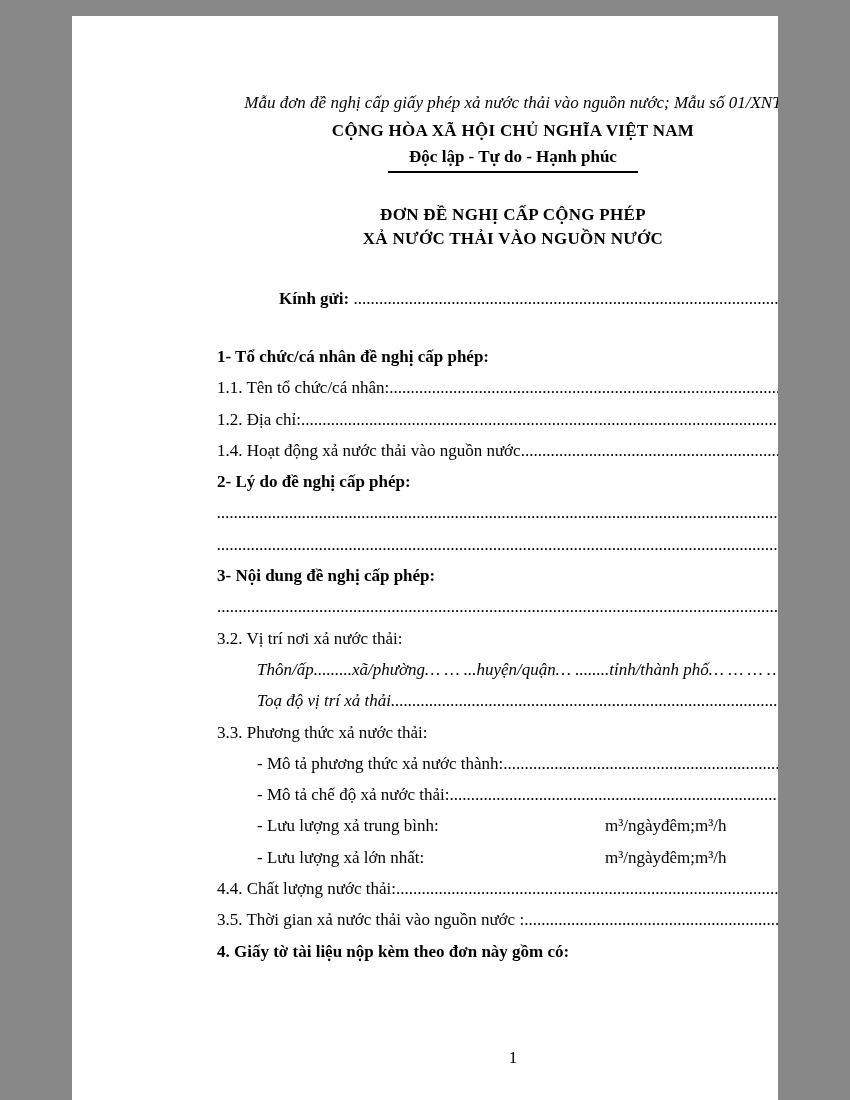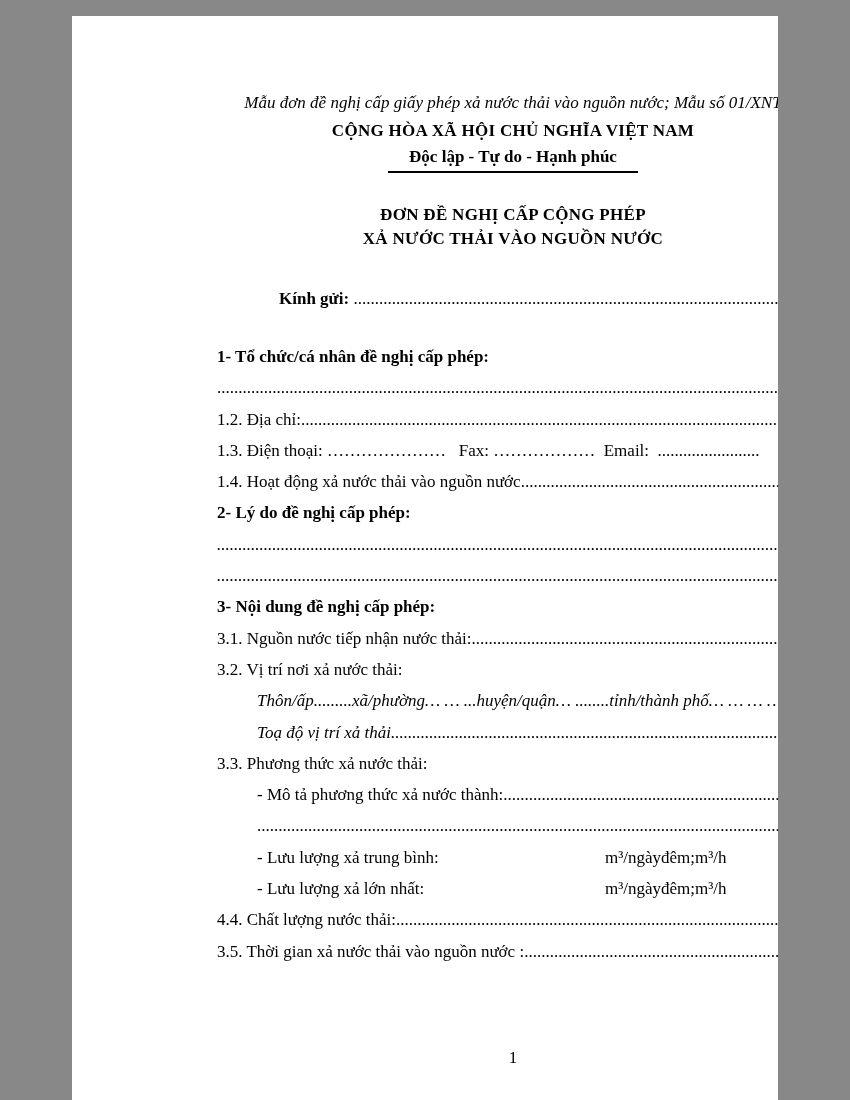--- a/index.html
+++ b/index.html
@@ -117,33 +117,31 @@
       <span class="label bold">Kính gửi: </span>
       <span class="fill">.........................................................................................................................................................................................................................................................................................</span>
       <span class="ref">(1)</span>
     </div>
 
     <div class="row sec1-heading">
       <span class="heading">1- Tổ chức/cá nhân đề nghị cấp phép:</span>
     </div>
 
     <div class="row">
+      <span class="label">1.1. Tên tổ chức/cá nhân:</span>
       <span class="fill">.........................................................................................................................................................................................................................................................................................</span>
       <span class="ref">(2)</span>
     </div>
 
     <div class="row">
       <span class="label">1.2. Địa chỉ:</span>
       <span class="fill">.........................................................................................................................................................................................................................................................................................</span>
       <span class="ref">(3)</span>
     </div>
 
-    <div class="row">
-      <span class="label">1.3. Điện thoại: …………………   Fax: ………………  Email:  ........................</span>
-    </div>
 
     <div class="row">
       <span class="label">1.4. Hoạt động xả nước thải vào nguồn nước</span>
       <span class="fill">.........................................................................................................................................................................................................................................................................................</span>
       <span class="ref">(4)</span>
     </div>
 
     <div class="row">
       <span class="heading">2- Lý do đề nghị cấp phép:</span>
     </div>
@@ -153,21 +151,20 @@
     </div>
     <div class="row italic">
       <span class="fill">.........................................................................................................................................................................................................................................................................................</span>
     </div>
 
     <div class="row">
       <span class="heading">3- Nội dung đề nghị cấp phép:</span>
     </div>
 
     <div class="row">
-      <span class="label">3.1. Nguồn nước tiếp nhận nước thải:</span>
       <span class="fill">.........................................................................................................................................................................................................................................................................................</span>
       <span class="ref">(5)</span>
     </div>
 
     <div class="row">
       <span class="label">3.2. Vị trí nơi xả nước thải:</span>
     </div>
 
     <div class="row italic indent40">
       <span class="label">Thôn/ấp.........xã/phường… … ...huyện/quận… ........tỉnh/thành phố… … … …</span>
@@ -183,20 +180,21 @@
       <span class="label">3.3. Phương thức xả nước thải:</span>
     </div>
 
     <div class="row indent40">
       <span class="label">- Mô tả phương thức xả nước thành:</span>
       <span class="fill">.........................................................................................................................................................................................................................................................................................</span>
       <span class="ref">(7)</span>
     </div>
 
     <div class="row indent40">
+      <span class="label">- Mô tả chế độ xả nước thải:</span>
       <span class="fill">.........................................................................................................................................................................................................................................................................................</span>
       <span class="ref">(8)</span>
     </div>
 
     <div class="row indent40 units-row">
       <span class="label">- Lưu lượng xả trung bình:</span>
       <span class="unit1">m³/ngàyđêm;</span>
       <span class="unit2">m³/h</span>
     </div>
 
@@ -210,16 +208,19 @@
       <span class="label">4.4. Chất lượng nước thải:</span>
       <span class="fill">.........................................................................................................................................................................................................................................................................................</span>
       <span class="ref">(9)</span>
     </div>
 
     <div class="row">
       <span class="label">3.5. Thời gian xả nước thải vào nguồn nước :</span>
       <span class="fill">.........................................................................................................................................................................................................................................................................................</span>
     </div>
 
+    <div class="row">
+      <span class="heading">4. Giấy tờ tài liệu nộp kèm theo đơn này gồm có:</span>
+    </div>
 
     <div class="page-number">1</div>
   </div>
 </div>
 
 </body></html>

